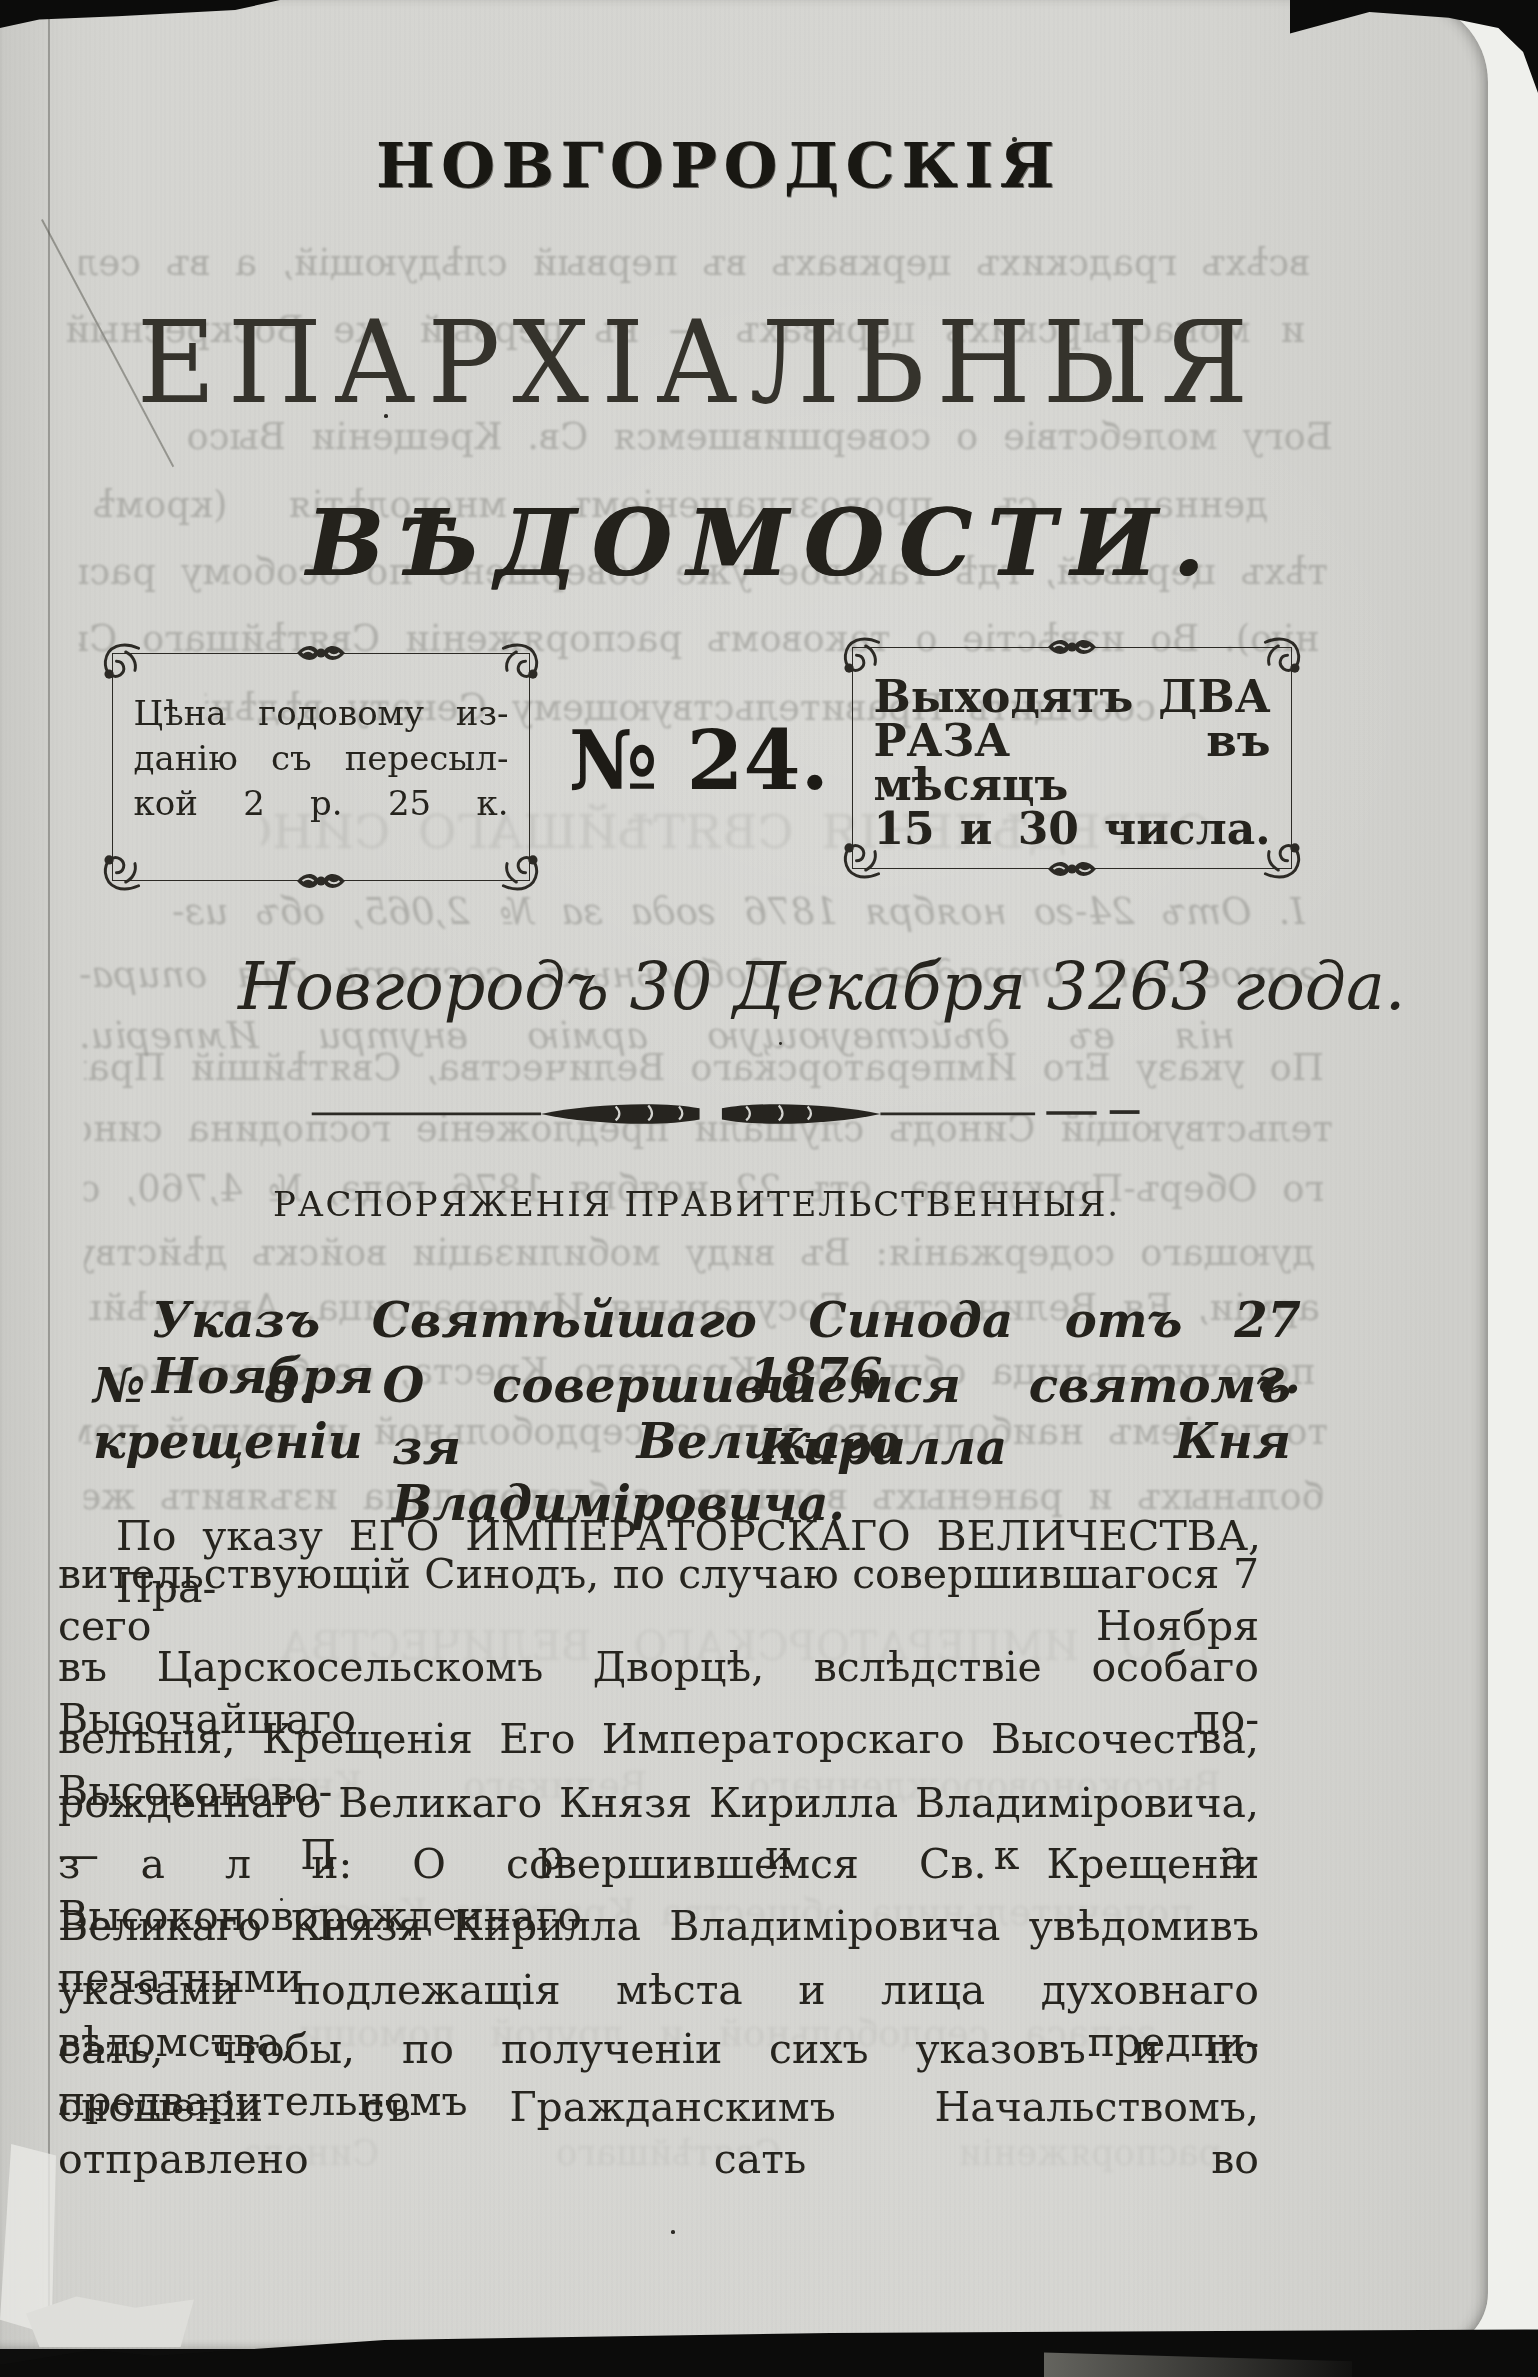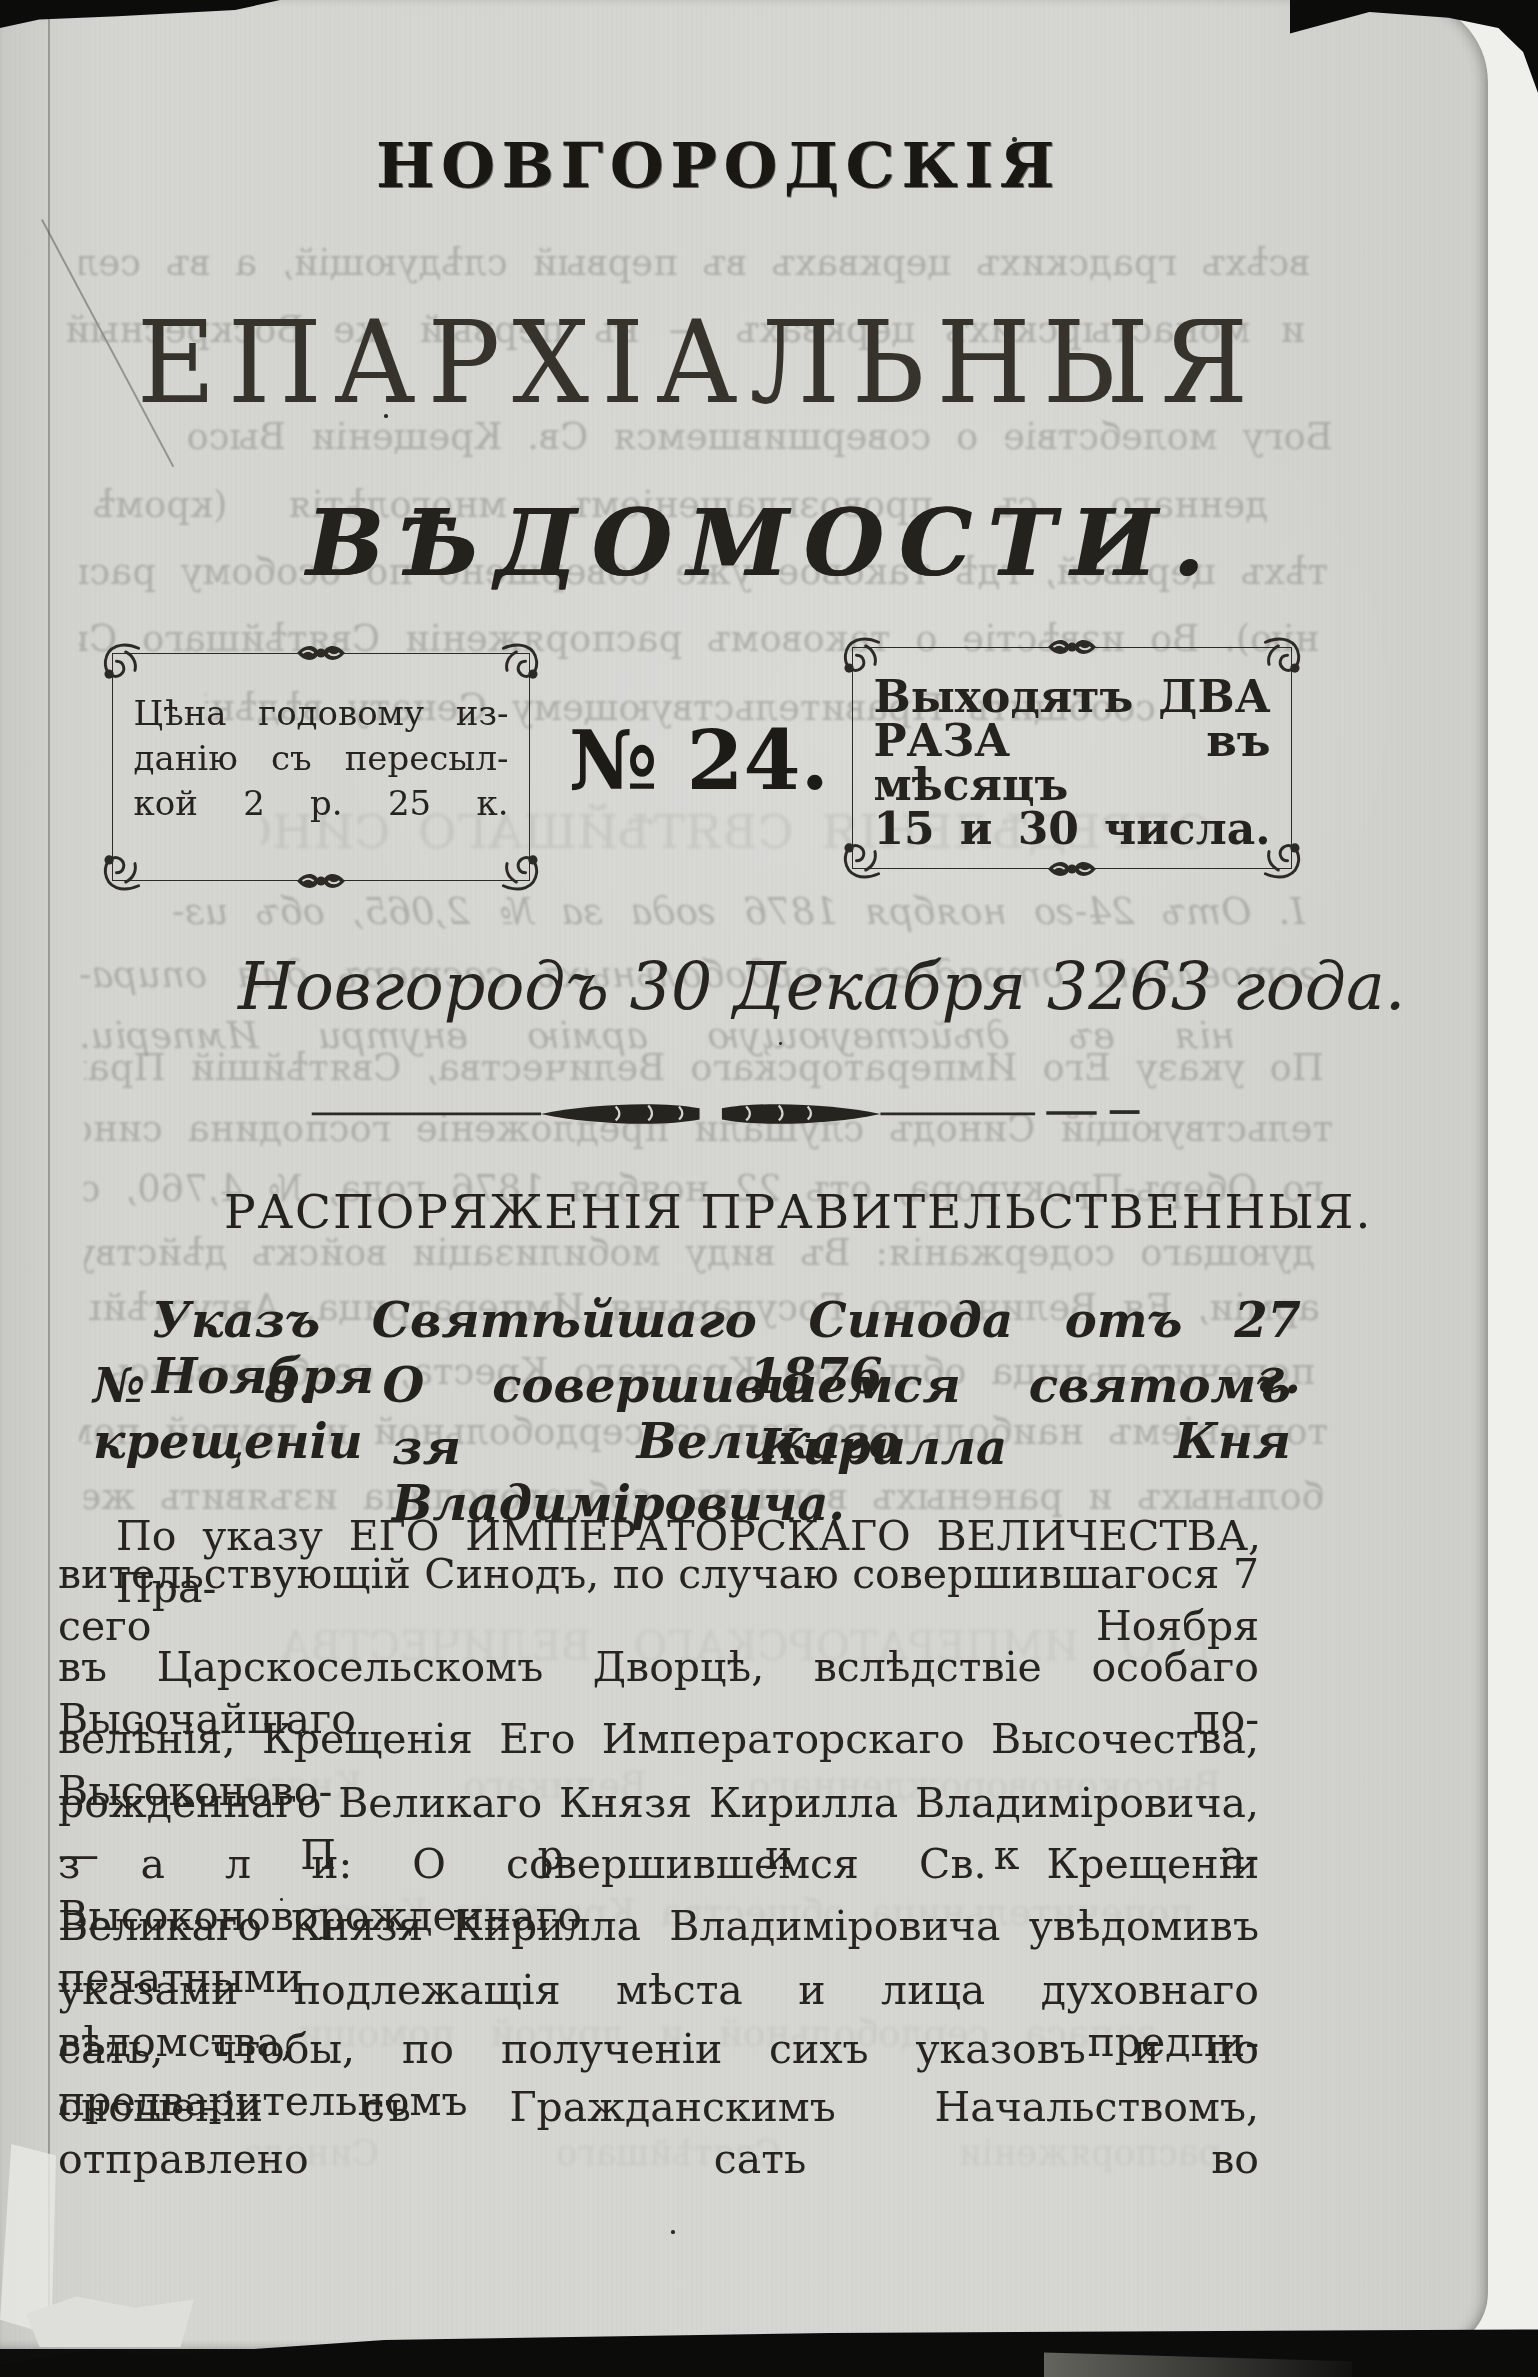--- a/index.html
+++ b/index.html
@@ -51,21 +51,21 @@
   .box{position:absolute;border:1.9px solid #2c2a25;z-index:4;}
   #box-left{left:112px;top:653px;width:416px;height:226px;}
   #box-right{left:852px;top:647px;width:438px;height:220px;}
   .box-text{position:absolute;left:20.5px;right:20.5px;color:#25231d;}
   #box-left .box-text{top:37px;font-size:34px;line-height:45px;}
   #box-right .box-text{top:27px;font-size:44px;line-height:44px;font-weight:bold;}
   .box-line{text-align:justify;text-align-last:justify;}
   #issue-no{left:559px;top:712px;width:280px;text-align:center;font-size:82px;font-weight:bold;color:#1d1b16;}
   #dateline{left:238px;top:949px;width:923px;text-align:center;font-size:65px;font-style:italic;color:#26241e;}
   #divider{left:308px;top:1096px;z-index:4;position:absolute;}
-  #sec-head{left:224px;top:1184px;width:945px;text-align:center;font-size:47px;letter-spacing:1.9px;color:#24221c;}
+  #sec-head{left:224px;top:1184px;width:945px;text-align:center;font-size:34px;letter-spacing:1.9px;color:#24221c;}
   .decree{font-size:48px;font-weight:bold;font-style:italic;color:#24221c;}
   #dec-1{left:152px;top:1292px;width:1149px;}
   #dec-2{left:93px;top:1357px;width:1198px;}
   #dec-3{left:392px;top:1419px;width:615px;}
   .bodyline{font-size:41px;line-height:52px;color:#26241e;}
   
   .bleed{position:absolute;z-index:3;color:#8f8f8a;transform:scaleX(-1);filter:blur(1px);
          opacity:.55;font-size:37px;white-space:nowrap;overflow:hidden;text-align:justify;
          text-align-last:justify;word-spacing:13px;height:48px;}
   .bleed.it{font-style:italic;}

